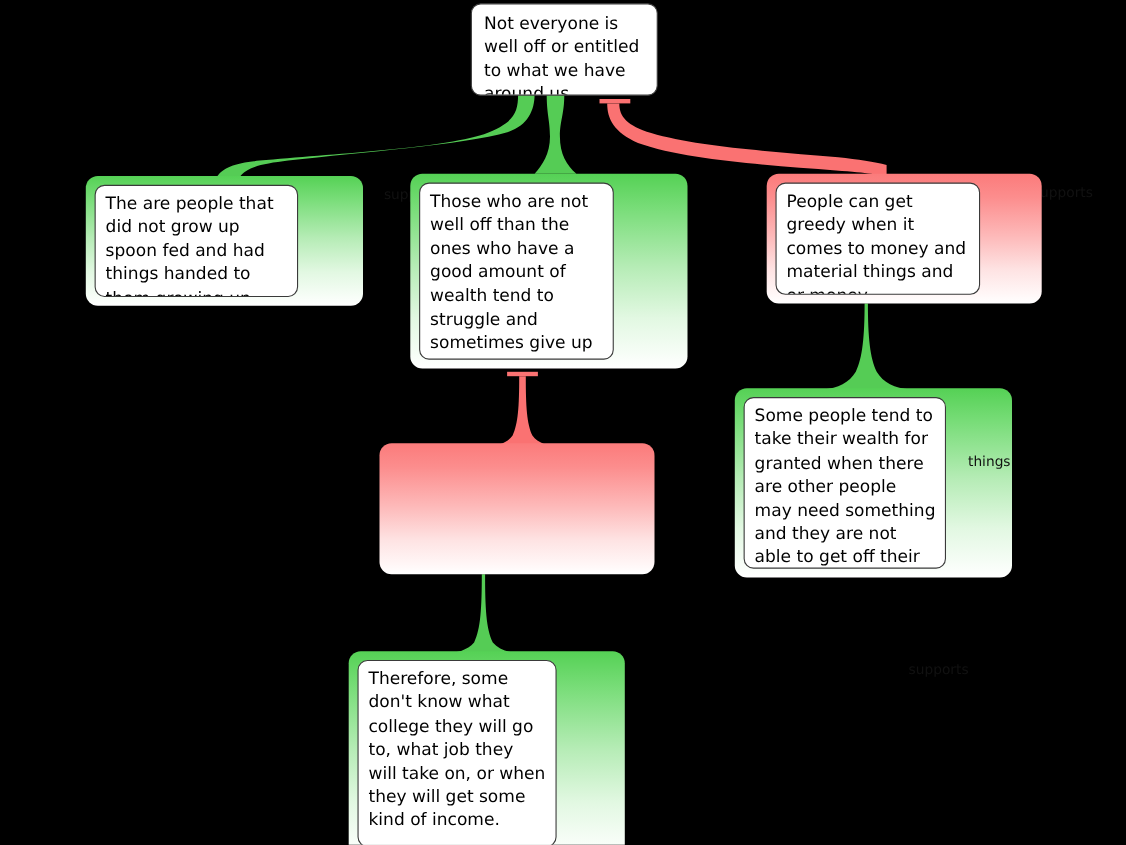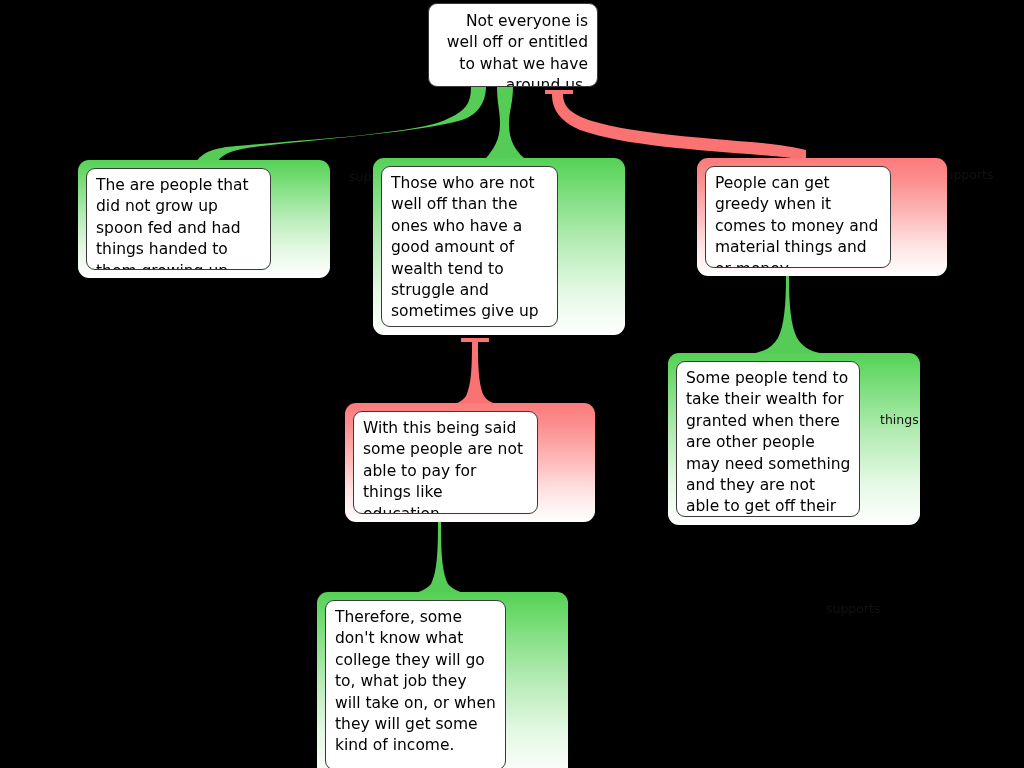--- a/index.html
+++ b/index.html
@@ -49,21 +49,20 @@
   .node.supports {
     background: linear-gradient(to bottom, #55d155 0%, #79dd79 18%, #b6ecb6 48%, #e2f8e2 74%, #f6fdf6 92%, #ffffff 100%);
   }
 
   .node.opposes {
     background: linear-gradient(to bottom, #fb7b7b 0%, #fc8d8d 18%, #fdb9b9 48%, #fee3e3 74%, #fff6f6 92%, #ffffff 100%);
   }
 
   .node.root {
     background: transparent;
-    text-align: right;
   }
 
   
   .claim {
     position: absolute;
     left: 8px;
     top: 8px;
     background: #ffffff;
     border: 1px solid #3a3a3a;
     border-radius: 9px;
@@ -197,21 +196,20 @@
     <div class="claim">People can get greedy when it comes to money and material things and or money.</div>
 
   </div>
 
   <div class="node tinted supports" id="node-granted">
     <div class="claim">Some people tend to take their wealth for granted when there are other people may need something and they are not able to get off their feet.</div>
 
   </div>
 
   <div class="node tinted opposes" id="node-education">
-    <div class="claim">With this being said some people are not able to pay for things like education.</div>
     <div class="relation-label">things</div>
   </div>
 
   <div class="node tinted supports" id="node-income">
     <div class="claim">Therefore, some don't know what college they will go to, what job they will take on, or when they will get some kind of income.</div>
     <div class="relation-label">supports</div>
   </div>
 
 </div>
 

